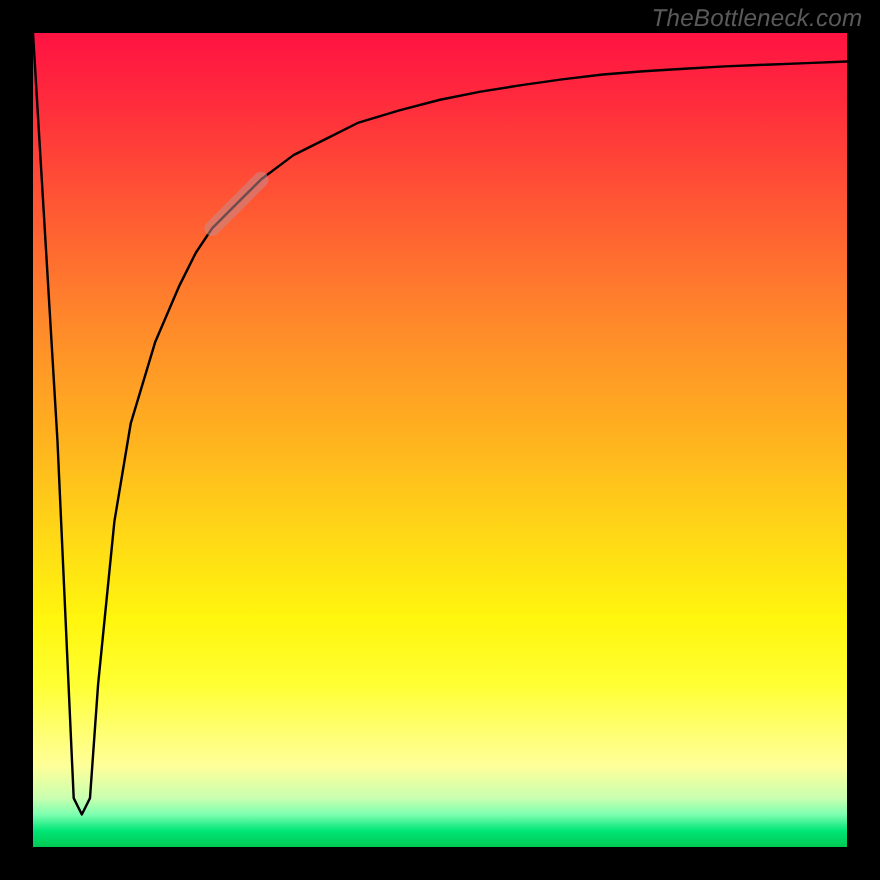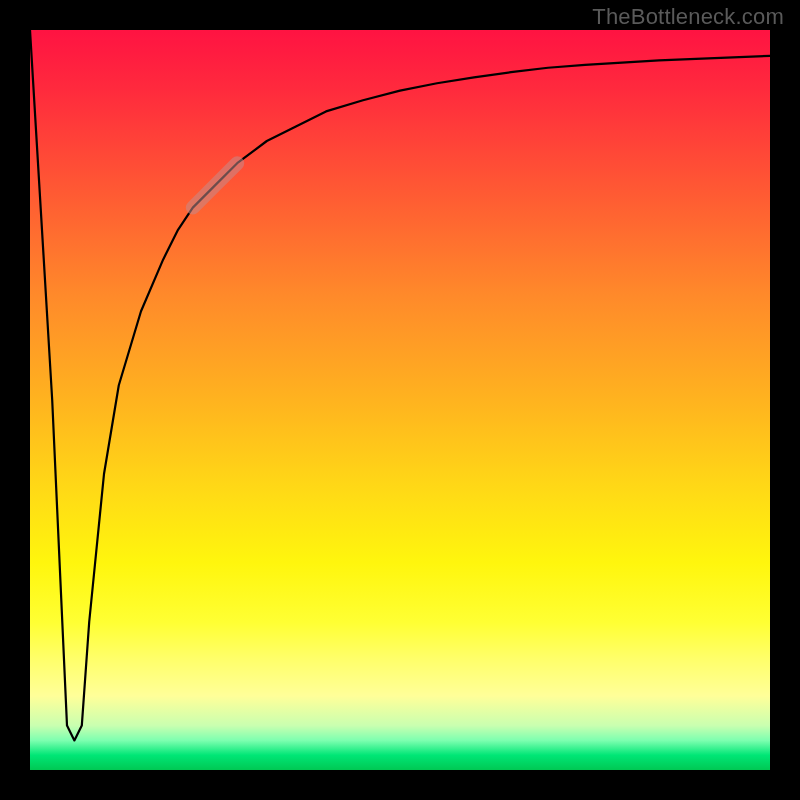--- a/index.html
+++ b/index.html
@@ -19,20 +19,21 @@
   }
   .watermark {
     position: absolute;
     top: 4px;
     right: 16px;
     color: #5a5a5a;
     font-size: 22px;
     font-weight: 500;
     letter-spacing: 0.2px;
     user-select: none;
+    font-style: italic;
   }
   .plot-area {
     position: absolute;
     left: 30px;
     top: 30px;
     width: 740px;
     height: 740px;
     background: linear-gradient(
       to bottom,
       #ff1342 0%,

